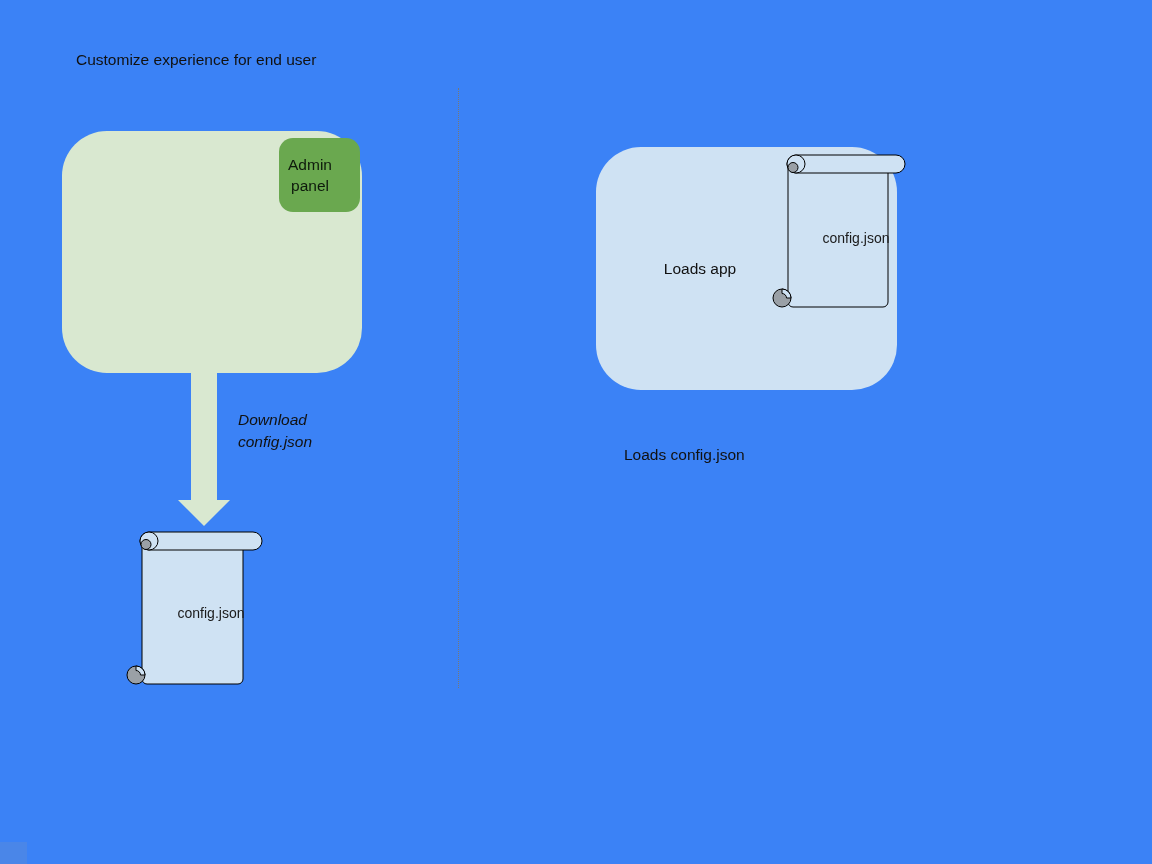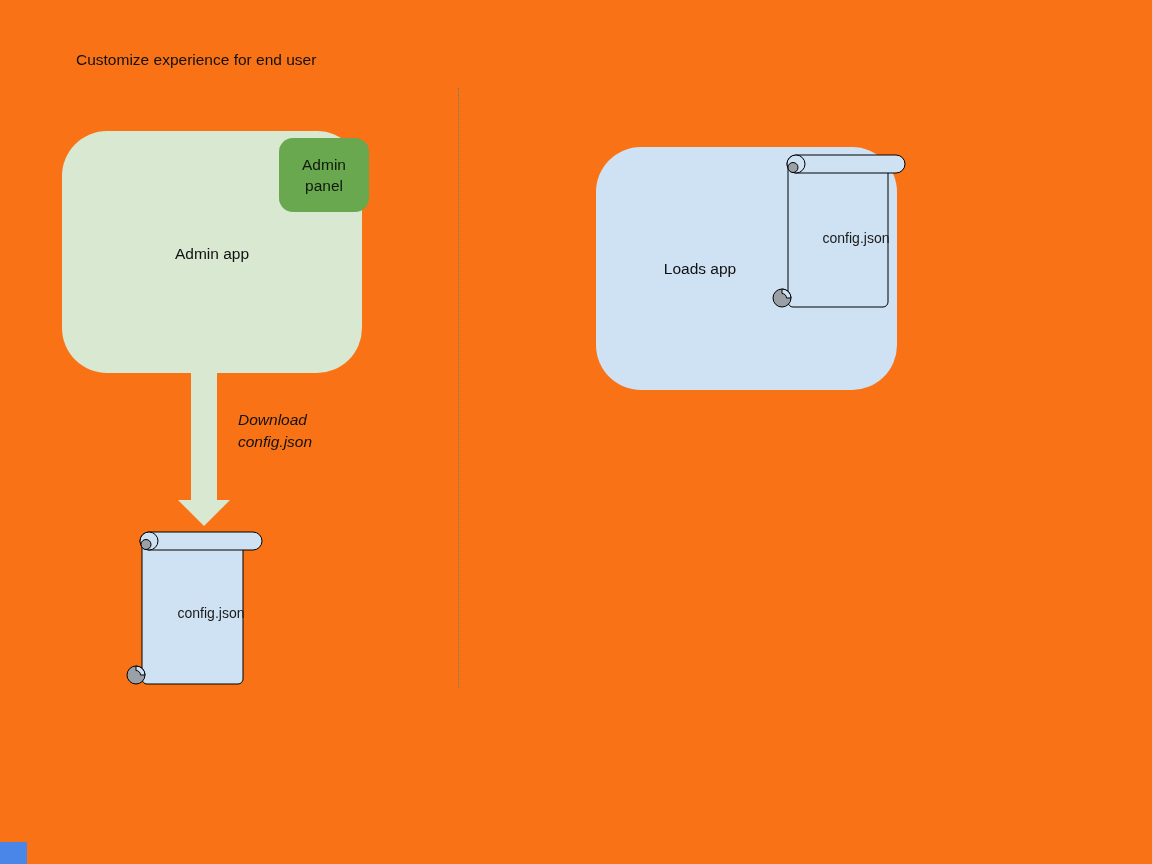--- a/index.html
+++ b/index.html
@@ -1,37 +1,37 @@
 <!DOCTYPE html>
 <html><head>
 <meta charset="utf-8">
 <style>
   html,body{margin:0;padding:0;}
   body{background:#fff;font-family:"Liberation Sans", sans-serif;}
   .canvas{
-    position:relative;width:1152px;height:864px;background:#f97316;
+    position:relative;width:1152px;height:864px;background:#3b82f6;
     overflow:hidden;color:#1a1a1a;
   }
   .abs{position:absolute;}
   .section-header{
     font-size:15.5px;line-height:20px;color:#111;white-space:nowrap;
   }
   .divider{
     position:absolute;left:458px;top:88px;height:600px;width:0;
     border-left:1px dotted #777;
   }
   .app-box{
     position:absolute;border-radius:45px;
   }
   .admin-app{left:62px;top:131px;width:300px;height:242px;background:#d9e8d0;}
   .demo-app{left:596px;top:147px;width:301px;height:243px;background:#cfe2f3;}
   .admin-panel{
-    position:absolute;left:279px;top:138px;width:90px;height:74px;
+    position:absolute;left:279px;top:138px;width:81px;height:74px;
     background:#6aa84f;border-radius:14px;
-    display:flex;align-items:center;justify-content:center;text-align:center;
+    display:flex;align-items:center;justify-content:flex-start;text-align:center;
     font-size:15.5px;line-height:21px;color:#0e1a0c;
   }
   .admin-panel .inner{width:62px;}
   .shape-label{
     position:absolute;font-size:15.5px;line-height:20px;color:#111;
     text-align:center;
   }
   .admin-app-label{left:62px;top:244px;width:300px;}
   .demo-app-label{left:640px;top:259px;width:120px;}
   .scroll-label{
@@ -58,21 +58,20 @@
 
 
   <div class="divider"></div>
 
   <div class="app-box admin-app"></div>
 
   <div class="admin-panel">
     <div class="inner">Admin panel</div>
   </div>
 
-  <div class="shape-label admin-app-label">Admin app</div>
 
   <svg class="abs" style="left:176px;top:373px;" width="56" height="155" viewBox="0 0 56 155">
     <path d="M15 0 L41 0 L41 127 L54 127 L28 153 L2 127 L15 127 Z" fill="#d9e8d0" stroke="none"></path>
   </svg>
 
   <div class="annotation download-label">Download config.json</div>
 
   <svg class="abs" style="left:118px;top:524px;" width="150" height="168" viewBox="0 0 150 168">
     <rect x="24" y="17" width="101" height="143" rx="5" fill="#cfe2f3" stroke="#000" stroke-width="1"></rect>
     <circle cx="18" cy="151" r="9" fill="#9aa0a6" stroke="#000" stroke-width="1"></circle>
@@ -92,16 +91,17 @@
     <rect x="23" y="17" width="100" height="143" rx="5" fill="#cfe2f3" stroke="#000" stroke-width="1"></rect>
     <circle cx="17" cy="151" r="9" fill="#9aa0a6" stroke="#000" stroke-width="1"></circle>
     <path d="M17 142 a9 9 0 0 1 9 9 l-4.5 0 a4.5 4.5 0 0 0 -4.5 -4.5 Z" fill="#cfe2f3" stroke="#000" stroke-width="1"></path>
     <rect x="22" y="8" width="118" height="18" rx="9" fill="#cfe2f3" stroke="#000" stroke-width="1"></rect>
     <circle cx="31" cy="17" r="9" fill="#cfe2f3" stroke="#000" stroke-width="1"></circle>
     <circle cx="28" cy="20.5" r="5" fill="#9aa0a6" stroke="#000" stroke-width="1"></circle>
   </svg>
 
   <div class="scroll-label right">config.json</div>
 
+  <div class="annotation loads-label">Loads config.json</div>
 
   <div class="accent-square"></div>
 
 </div>
 
 </body></html>

